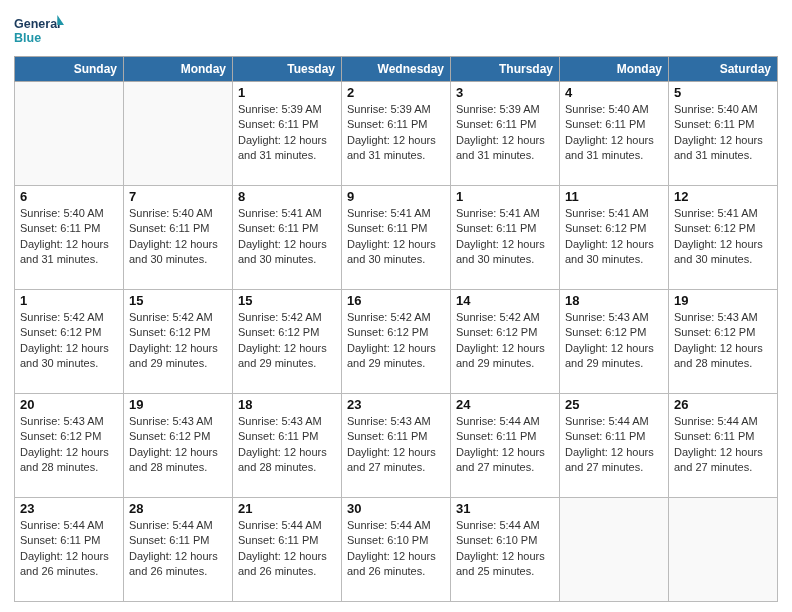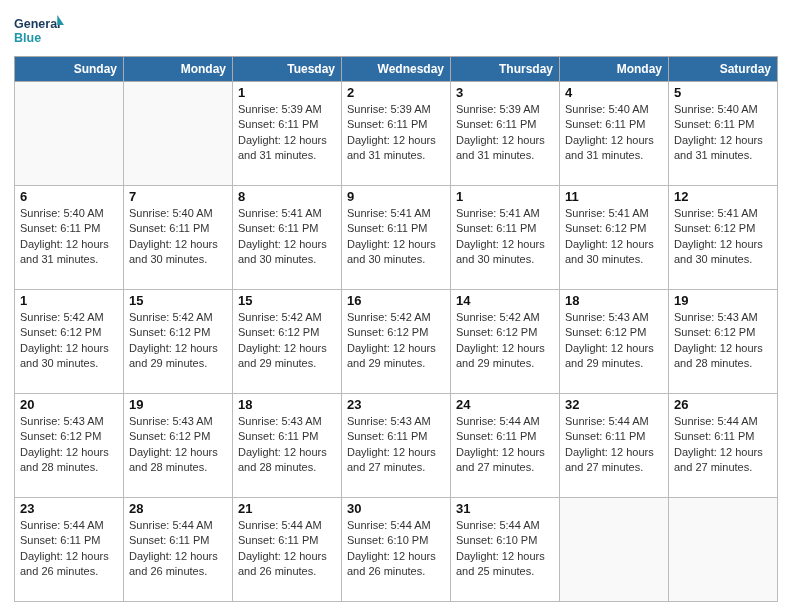--- a/index.html
+++ b/index.html
@@ -262,21 +262,21 @@
 Sunset: 6:11 PM
 Daylight: 12 hours and 27 minutes.</div>
           </td>
           <td>
             <span class="day-num">24</span>
             <div class="day-info" style="white-space: pre-line;">Sunrise: 5:44 AM
 Sunset: 6:11 PM
 Daylight: 12 hours and 27 minutes.</div>
           </td>
           <td>
-            <span class="day-num">32</span>
+            <span class="day-num">25</span>
             <div class="day-info" style="white-space: pre-line;">Sunrise: 5:44 AM
 Sunset: 6:11 PM
 Daylight: 12 hours and 27 minutes.</div>
           </td>
           <td>
             <span class="day-num">26</span>
             <div class="day-info" style="white-space: pre-line;">Sunrise: 5:44 AM
 Sunset: 6:11 PM
 Daylight: 12 hours and 27 minutes.</div>
           </td>

